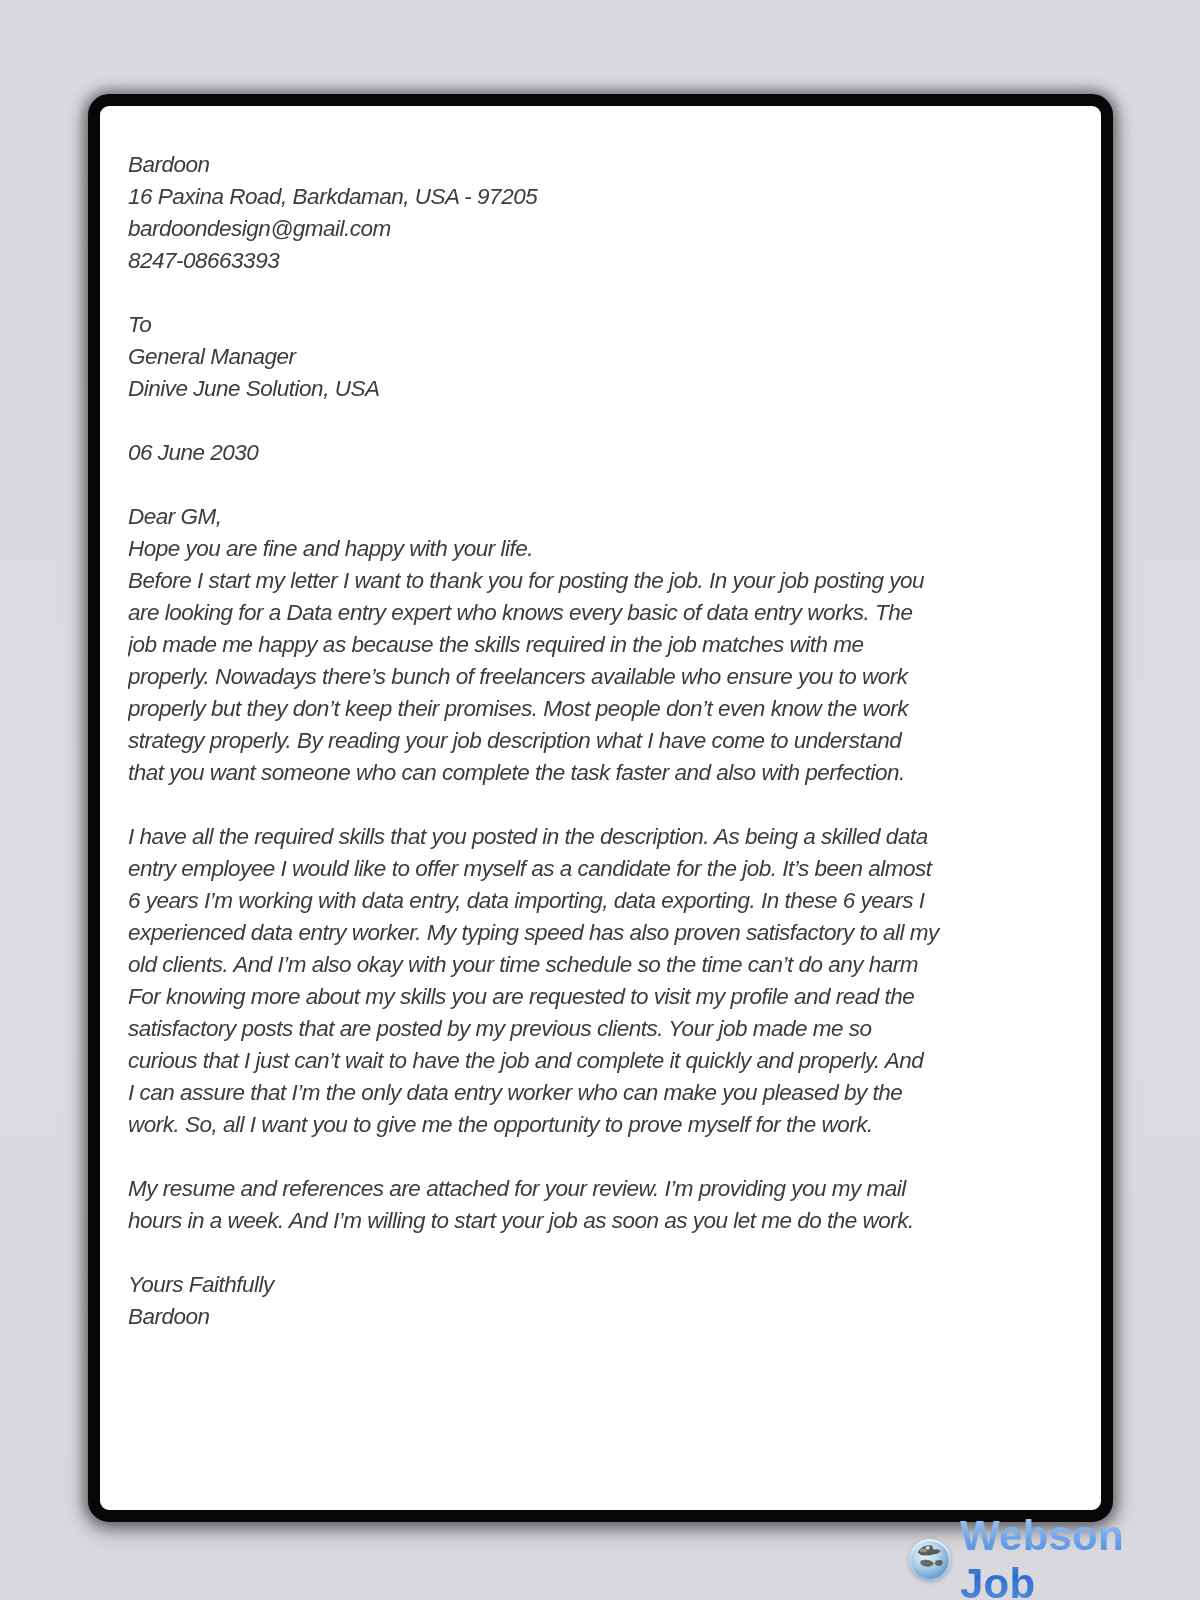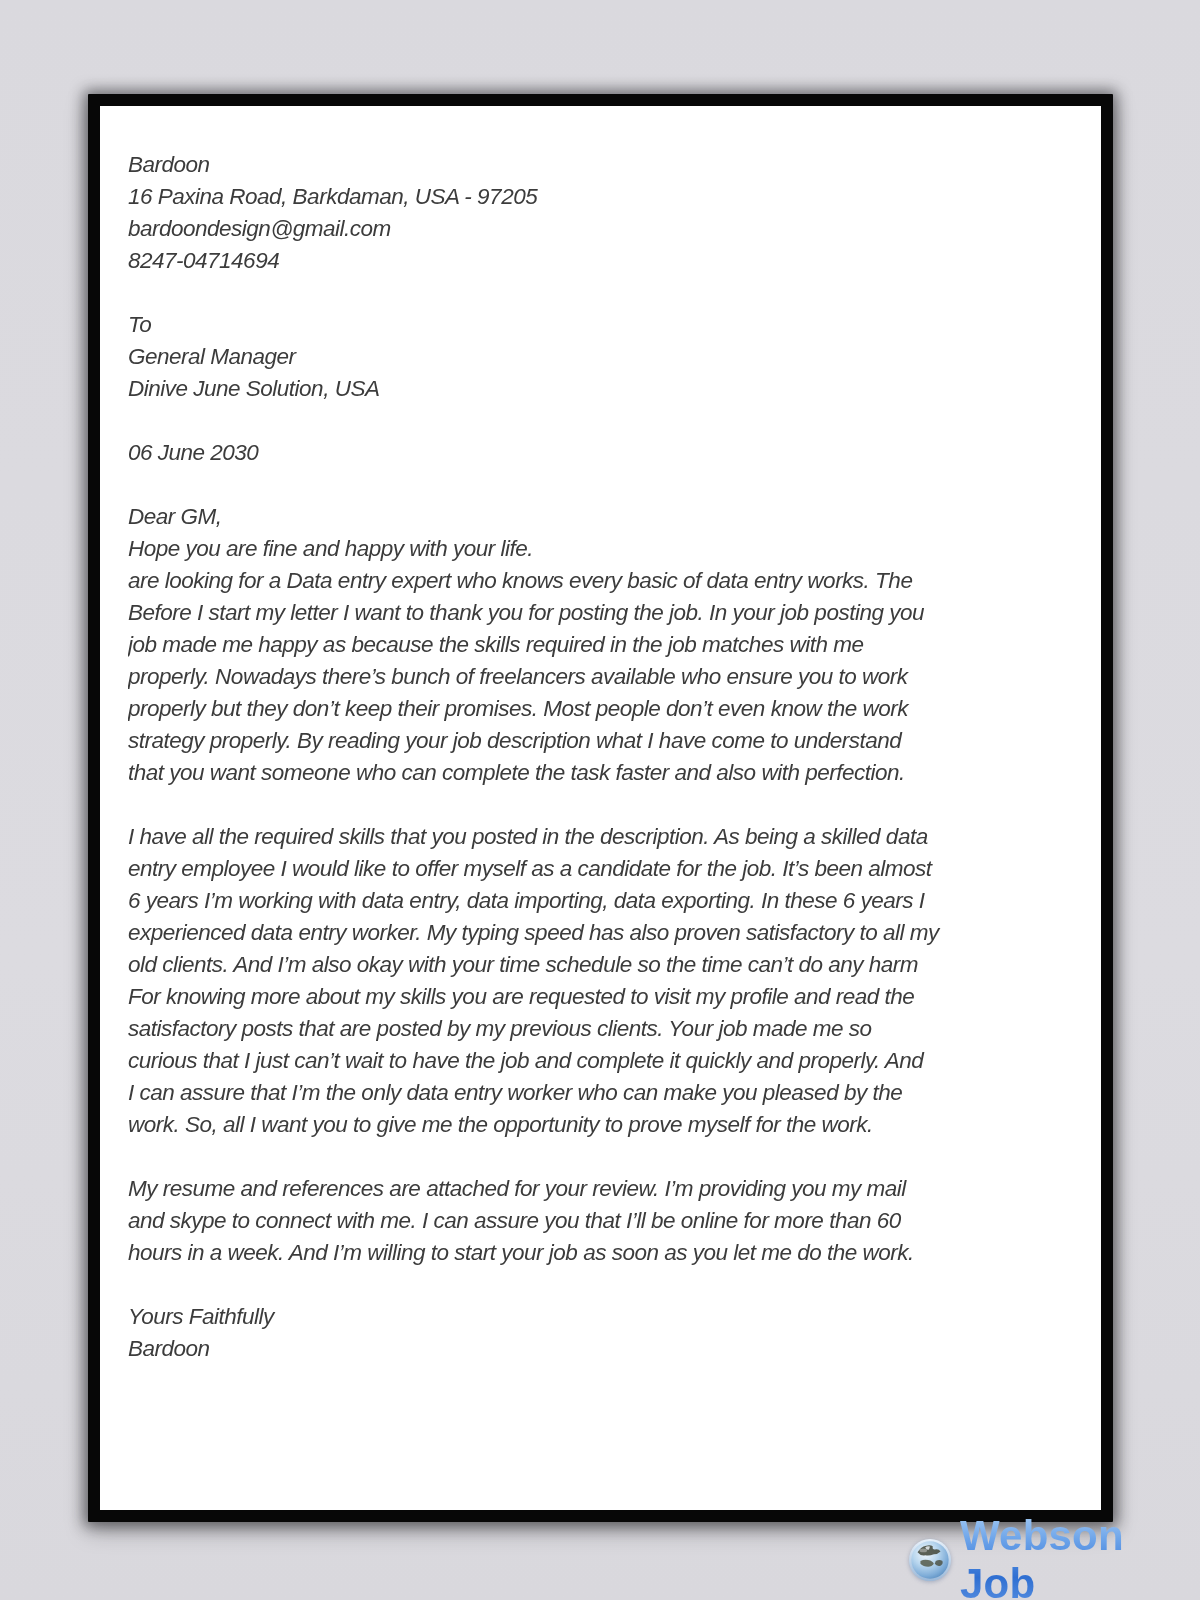--- a/index.html
+++ b/index.html
@@ -20,21 +20,21 @@
   }
   .page {
     position: absolute;
     left: 88px;
     top: 94px;
     width: 1025px;
     height: 1428px;
     box-sizing: border-box;
     background: #ffffff;
     border: 12px solid #070707;
-    border-radius: 1px;
+    border-radius: 21px;
     box-shadow: 0 0 14px 4px rgba(25,25,30,0.50), 0 8px 22px rgba(25,25,30,0.35);
   }
   .content {
     position: absolute;
     inset: 0;
     padding: 43px 20px 0 28px;
     overflow: hidden;
     font-style: italic;
     color: #3c3c3c;
     font-size: 22.5px;
@@ -76,38 +76,38 @@
 
 <div class="canvas">
 
   <div class="page">
     <div class="content">
 
       <div class="block">
           <div class="line">Bardoon</div>
           <div class="line">16 Paxina Road, Barkdaman, USA - 97205</div>
           <div class="line">bardoondesign@gmail.com</div>
-          <div class="line">8247-04714694</div>
+          <div class="line">8247-08663393</div>
         </div>
 
       <div class="block">
           <div class="line">To</div>
           <div class="line">General Manager</div>
           <div class="line">Dinive June Solution, USA</div>
         </div>
 
       <div class="block">
         <div class="line">06 June 2030</div>
       </div>
 
       <div class="block">
           <div class="line">Dear GM,</div>
           <div class="line">Hope you are fine and happy with your life.</div>
+          <div class="line">Before I start my letter I want to thank you for posting the job. In your job posting you</div>
           <div class="line">are looking for a Data entry expert who knows every basic of data entry works. The</div>
-          <div class="line">Before I start my letter I want to thank you for posting the job. In your job posting you</div>
           <div class="line">job made me happy as because the skills required in the job matches with me</div>
           <div class="line">properly. Nowadays there’s bunch of freelancers available who ensure you to work</div>
           <div class="line">properly but they don’t keep their promises. Most people don’t even know the work</div>
           <div class="line">strategy properly. By reading your job description what I have come to understand</div>
           <div class="line">that you want someone who can complete the task faster and also with perfection.</div>
         </div>
 
       <div class="block">
           <div class="line">I have all the required skills that you posted in the description. As being a skilled data</div>
           <div class="line">entry employee I would like to offer myself as a candidate for the job. It’s been almost</div>
@@ -116,21 +116,20 @@
           <div class="line">old clients. And I’m also okay with your time schedule so the time can’t do any harm</div>
           <div class="line">For knowing more about my skills you are requested to visit my profile and read the</div>
           <div class="line">satisfactory posts that are posted by my previous clients. Your job made me so</div>
           <div class="line">curious that I just can’t wait to have the job and complete it quickly and properly. And</div>
           <div class="line">I can assure that I’m the only data entry worker who can make you pleased by the</div>
           <div class="line">work. So, all I want you to give me the opportunity to prove myself for the work.</div>
         </div>
 
       <div class="block">
           <div class="line">My resume and references are attached for your review. I’m providing you my mail</div>
-          <div class="line">and skype to connect with me. I can assure you that I’ll be online for more than 60</div>
           <div class="line">hours in a week. And I’m willing to start your job as soon as you let me do the work.</div>
         </div>
 
       <div class="block">
           <div class="line">Yours Faithfully</div>
           <div class="line">Bardoon</div>
         </div>
 
     </div>
   </div>

